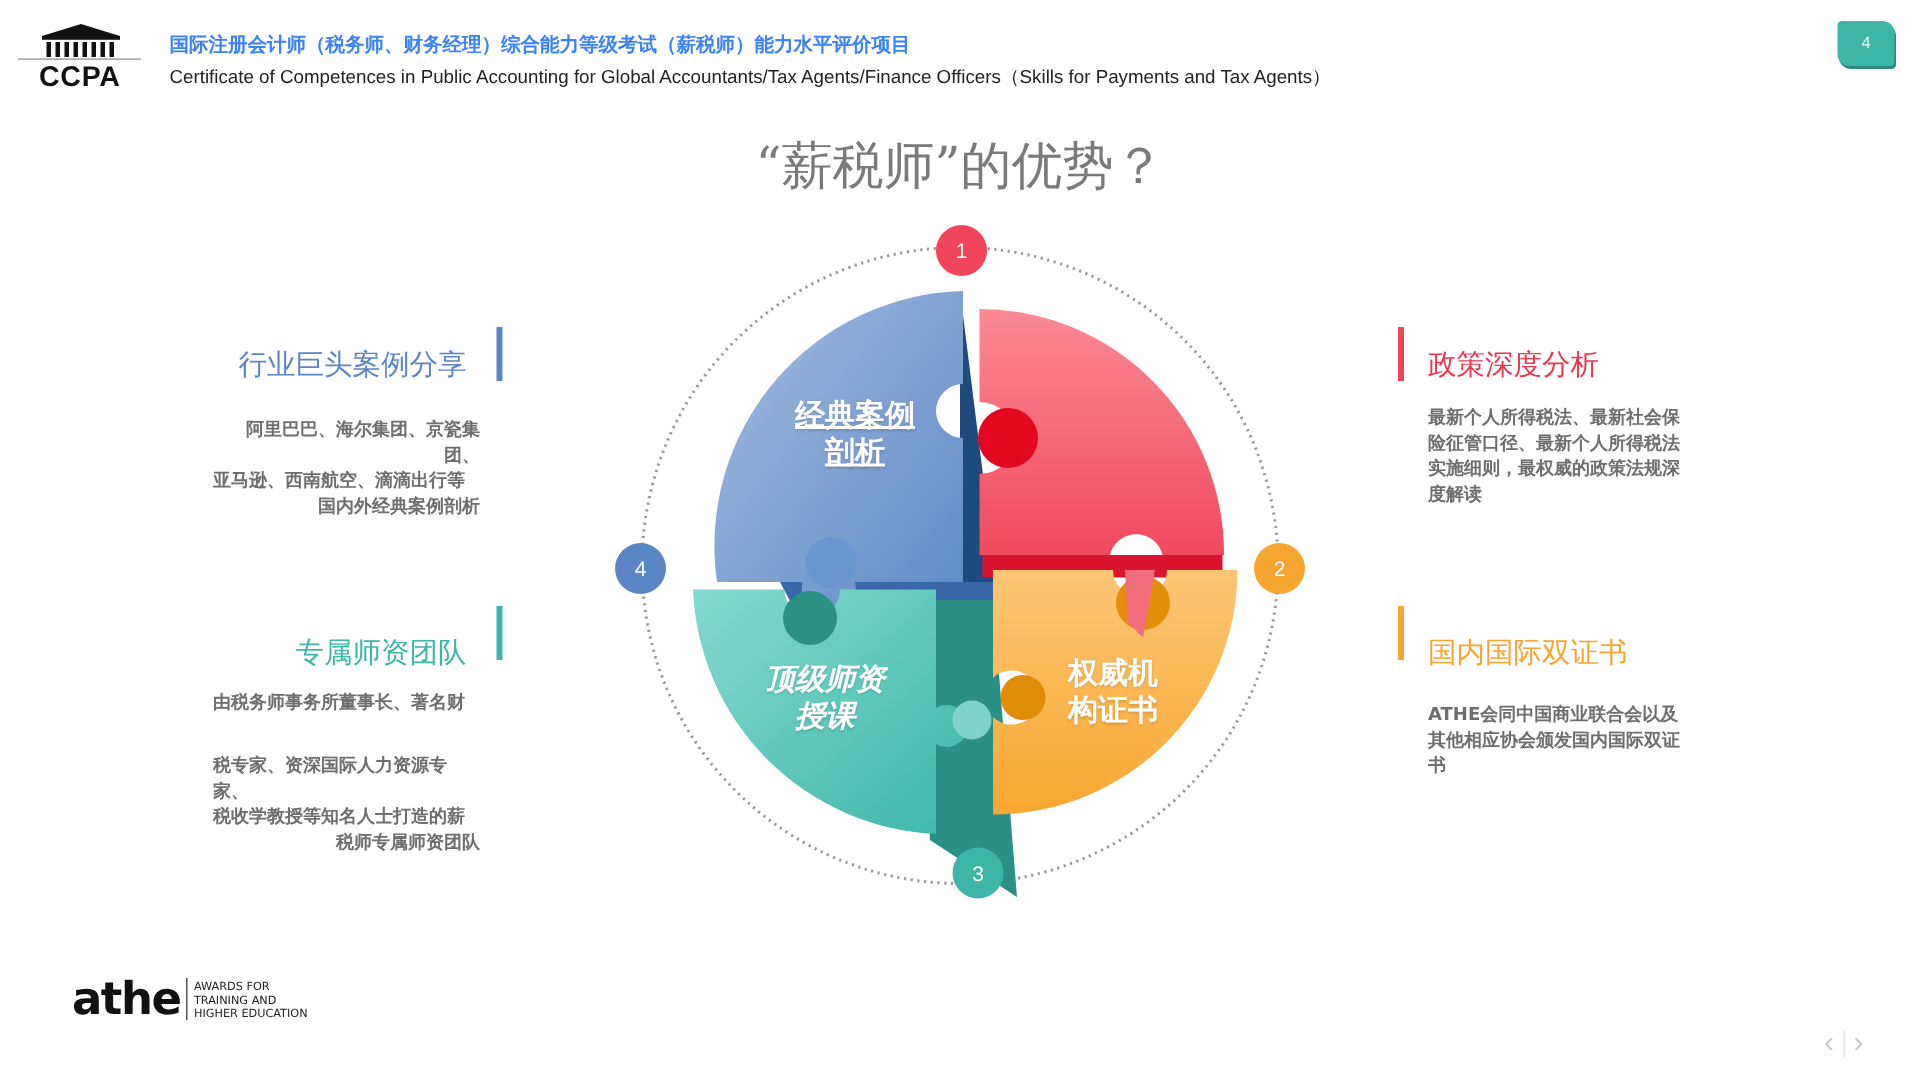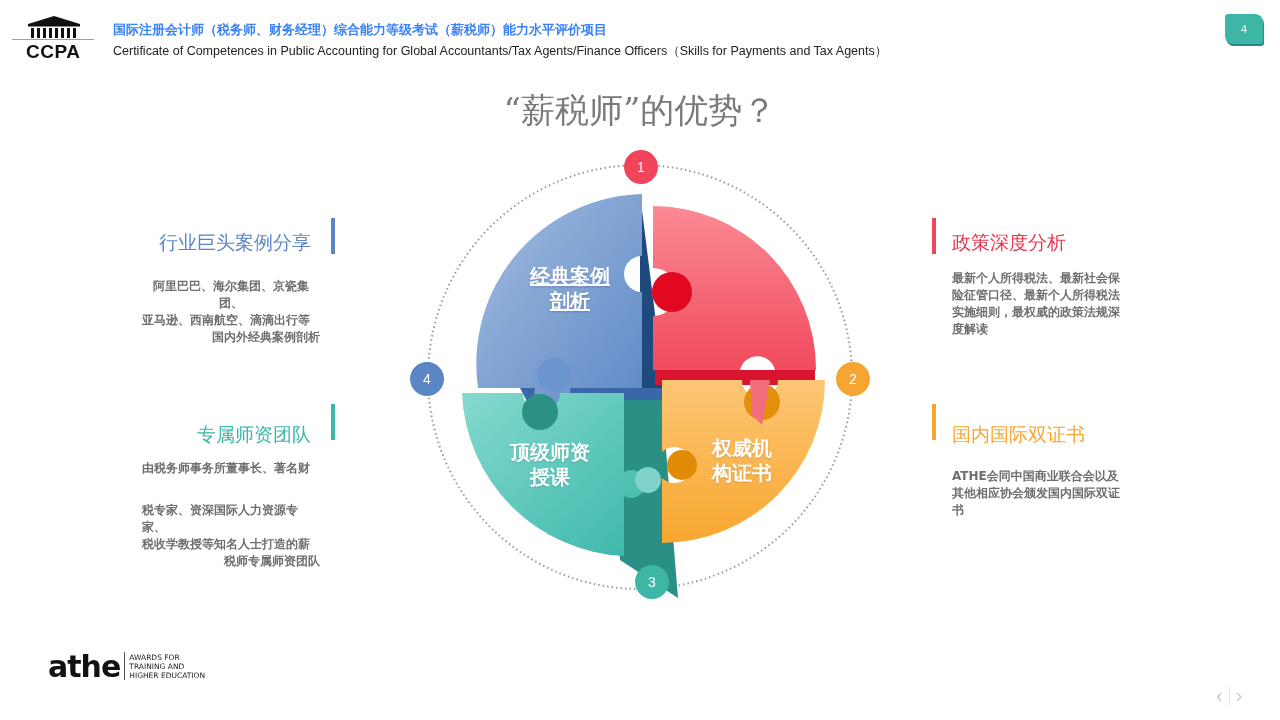--- a/index.html
+++ b/index.html
@@ -55,21 +55,21 @@
 <div class="abs page-badge">4</div>
 
 <div class="abs title">“薪税师”的优势？</div>
 
 <div class="abs left" style="left:130px;top:216px;width:205px;">
   <div style="position:relative;height:40px;">
     <div class="abs sec-title" style="right:24px;top:14px;color:#5b86c5;">行业巨头案例分享</div>
     <div class="abs sec-bar" style="right:0;top:2px;background:#5b86c5;"></div>
   </div>
   <div class="sec-text" style="margin-top:22px;width:190px;padding-left:0;">
-    <div style="text-align:center;padding-left:12px;">阿里巴巴、海尔集团、京瓷集团、</div>
+    <div style="text-align:right;padding-left:12px;">阿里巴巴、海尔集团、京瓷集团、</div>
     <div style="text-align:left;padding-left:12px;">亚马逊、西南航空、滴滴出行等</div>
     <div>国内外经典案例剖析</div>
   </div>
 </div>
 
 <div class="abs left" style="left:130px;top:404px;width:205px;">
   <div style="position:relative;height:40px;">
     <div class="abs sec-title" style="right:24px;top:18px;color:#3db6a8;">专属师资团队</div>
     <div class="abs sec-bar" style="right:0;top:0;background:#3db6a8;"></div>
   </div>
@@ -152,21 +152,21 @@
 
   <div class="num" style="left:224px;top:10px;background:#f0445a;">1</div>
   <div class="num" style="left:436px;top:222px;background:#f7a531;">2</div>
   <div class="num" style="left:235px;top:425px;background:#3db6a8;">3</div>
   <div class="num" style="left:10px;top:222px;background:#5b86c5;">4</div>
 
   <div class="piece-label" style="left:292px;top:296px;width:100px;">
     <div>权威机</div>
     <div>构证书</div>
   </div>
-  <div class="piece-label" style="left:98px;top:300px;width:104px;">
+  <div class="piece-label" style="left:98px;top:300px;width:104px;font-style:italic;">
     <div>顶级师资</div>
     <div>授课</div>
   </div>
   <div class="piece-label" style="left:118px;top:124px;width:104px;text-decoration:underline;">
     <div>经典案例</div>
     <div>剖析</div>
   </div>
 </div>
 
 <div class="abs athe">

